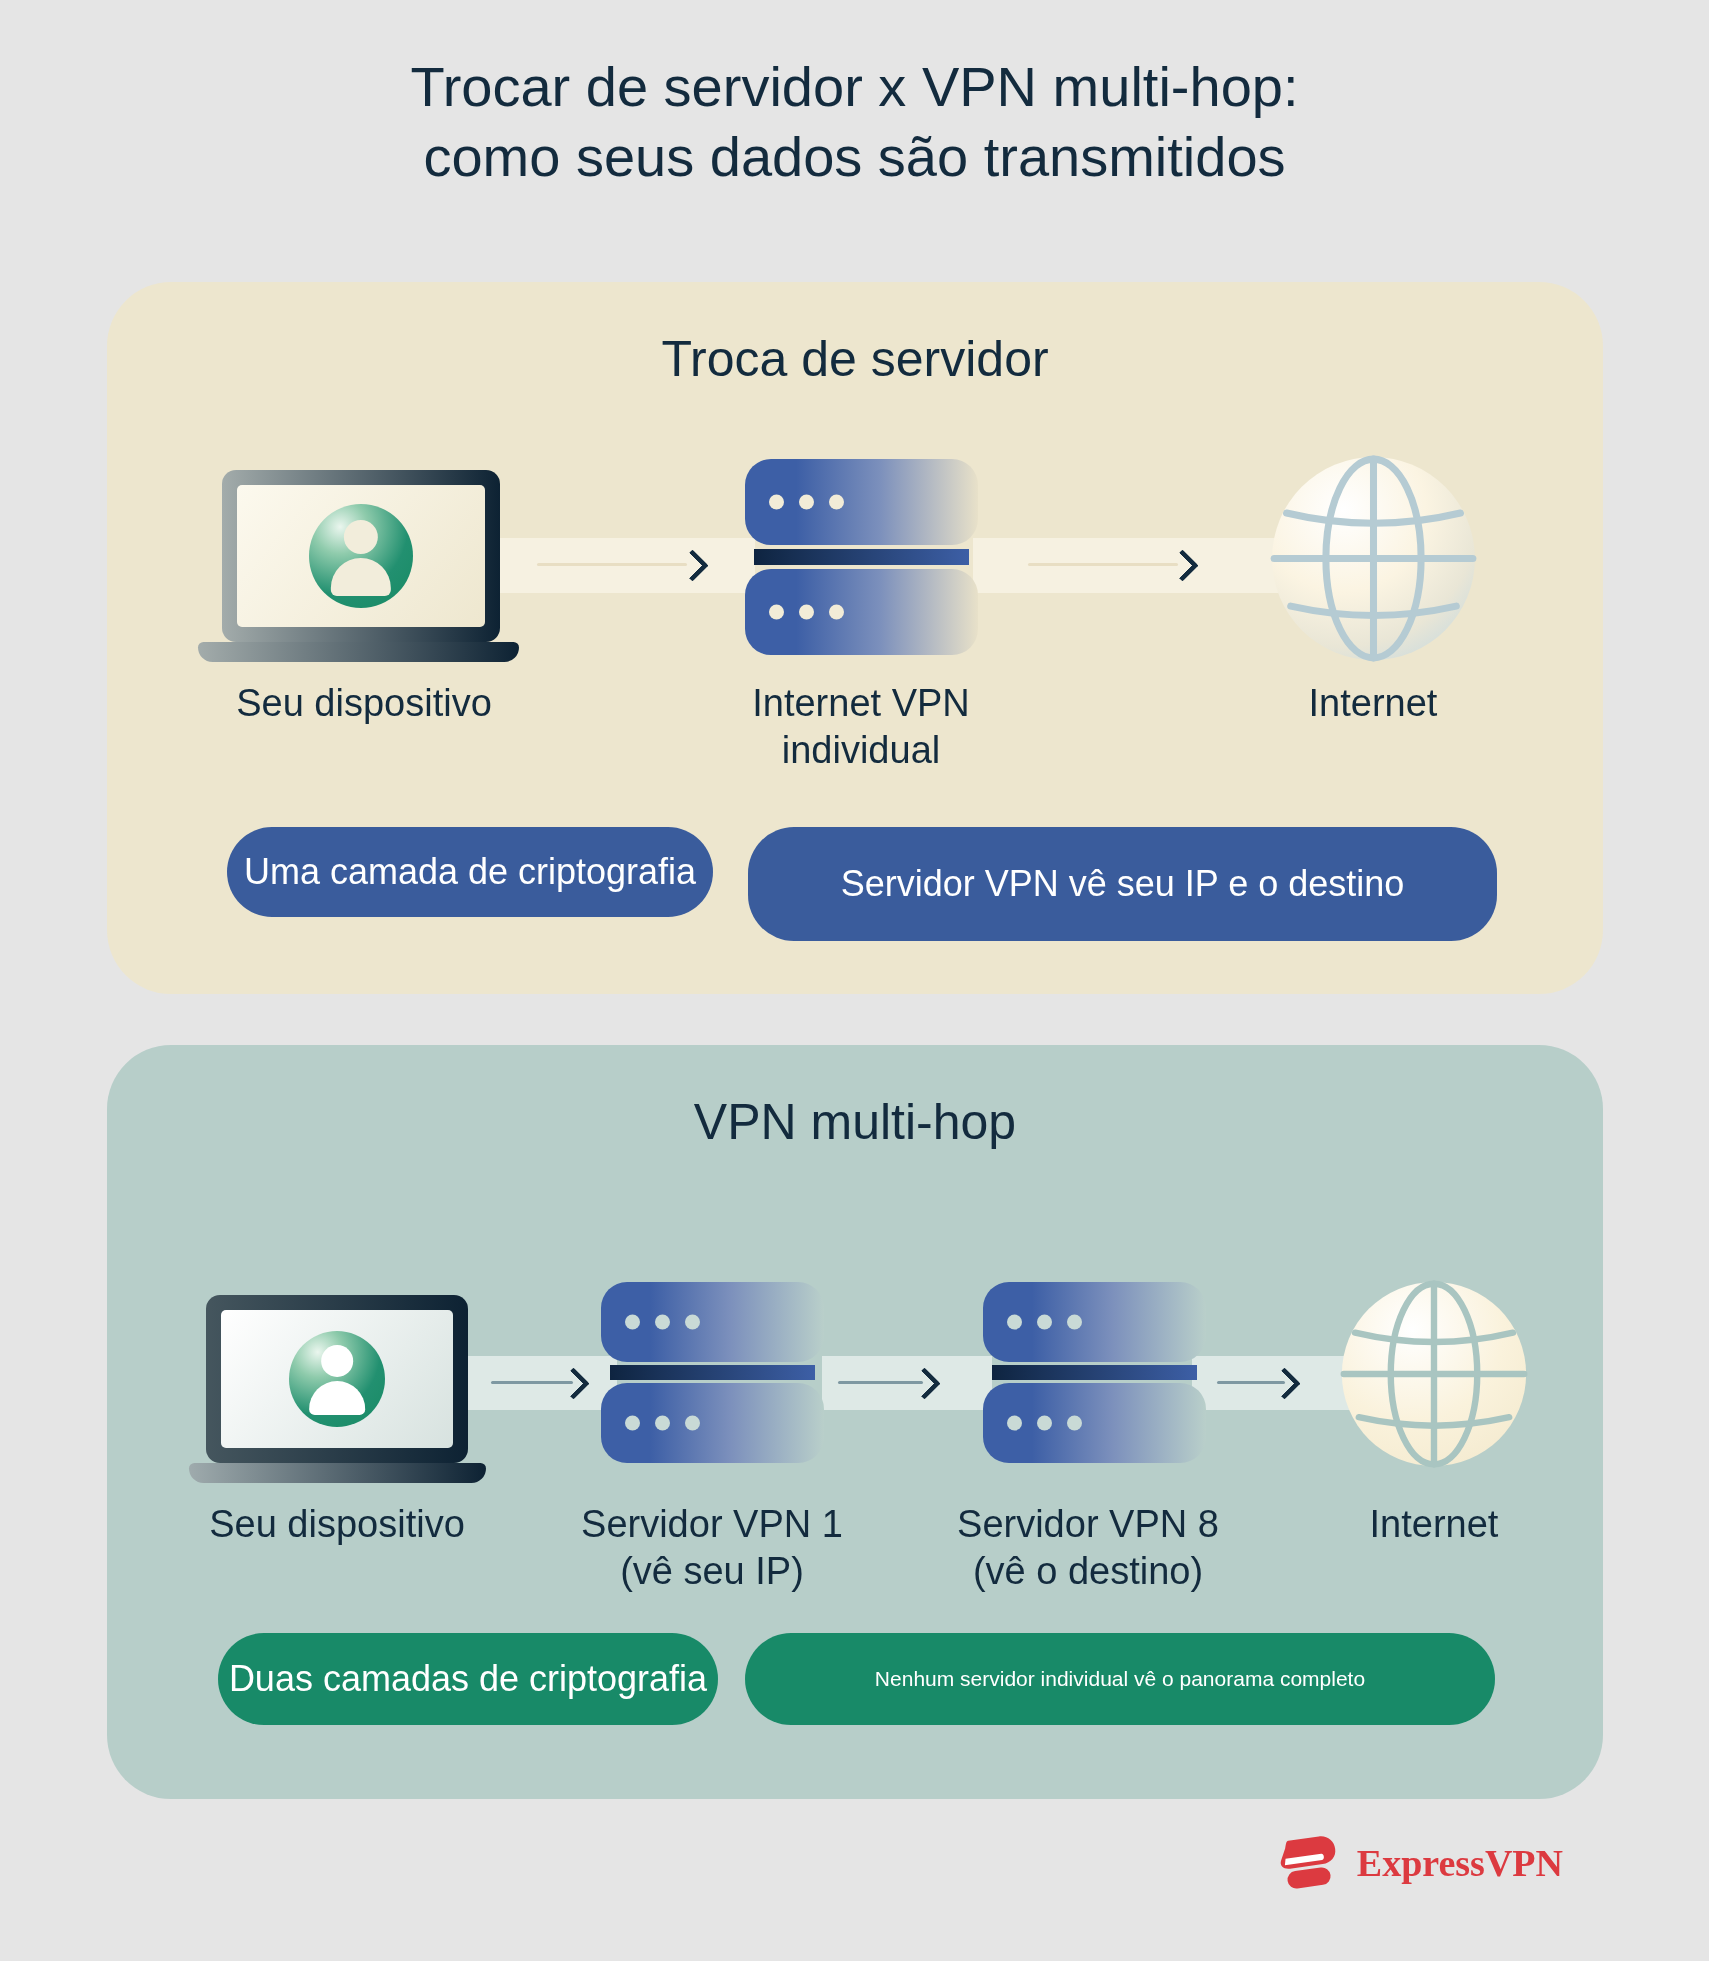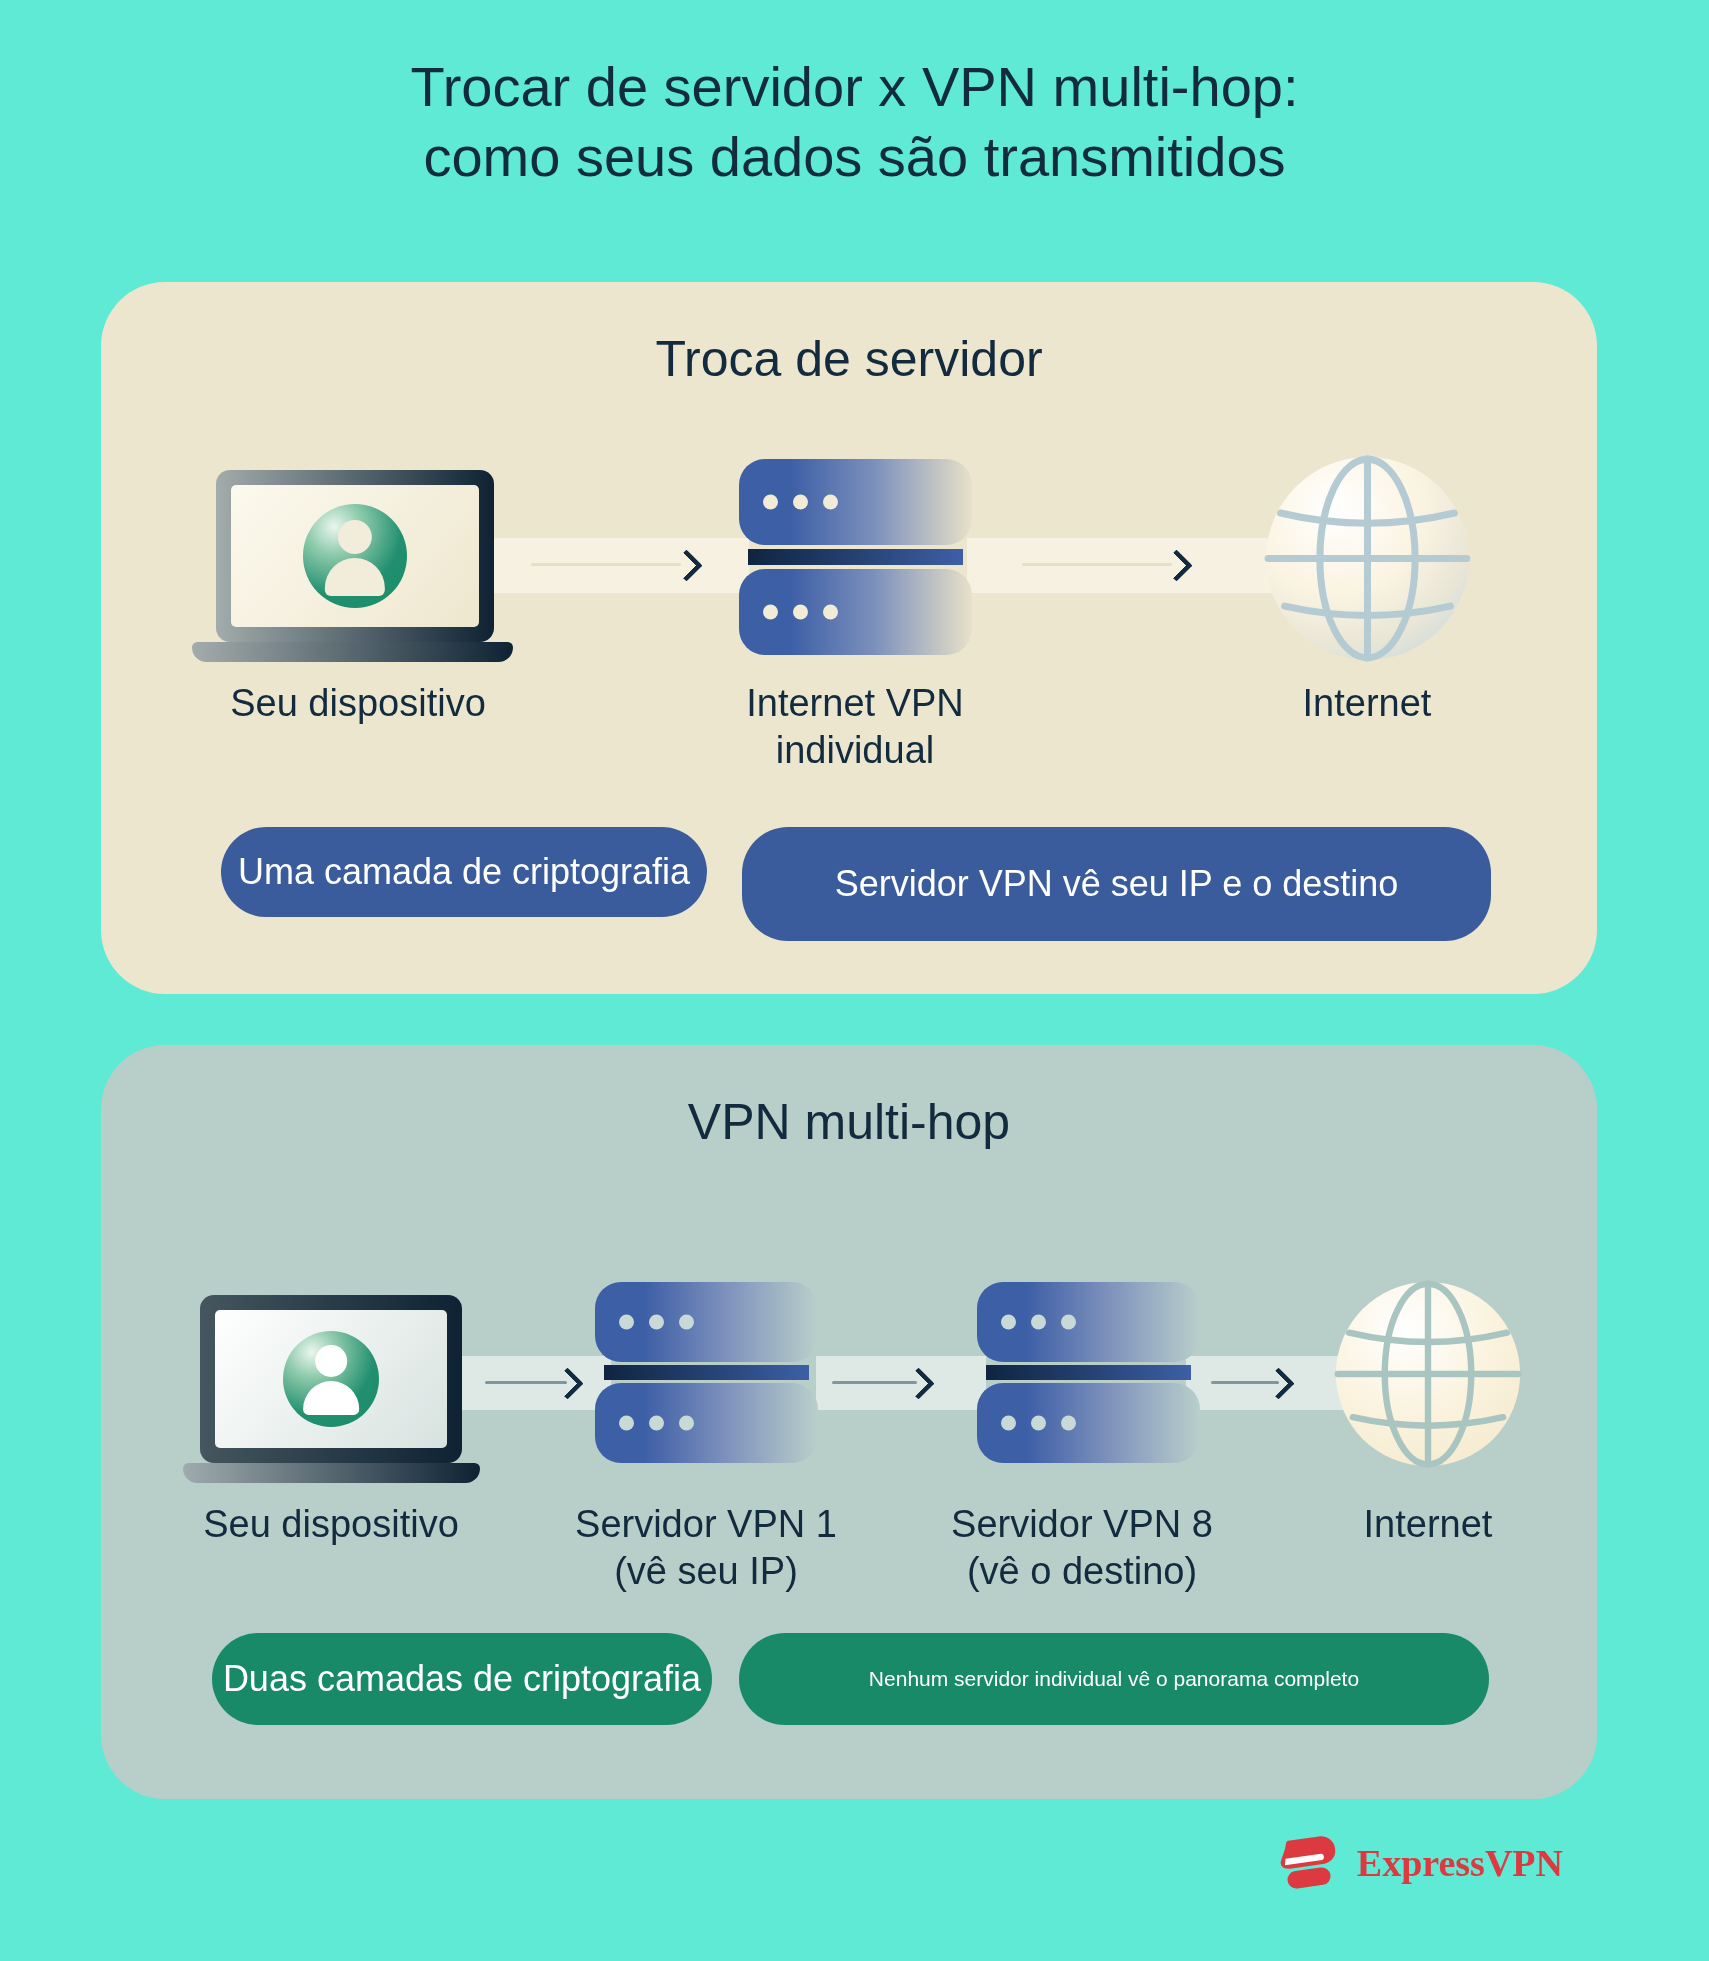--- a/index.html
+++ b/index.html
@@ -1,24 +1,24 @@
 <!DOCTYPE html>
 <html><head>
 <meta charset="utf-8">
 <style>
   html,body{margin:0;padding:0;background:#ffffff;}
-  .page{position:relative;width:1709px;height:1961px;background:#5eead4;
+  .page{position:relative;width:1709px;height:1961px;background:#e5e5e5;
         font-family:"Liberation Sans", sans-serif;color:#132B3E;overflow:hidden;}
 
   
   .main-title{position:absolute;top:52px;left:0;width:100%;text-align:center;
               font-size:56px;line-height:70px;font-weight:500;color:#132B3E;}
 
   
-  .panel{position:absolute;left:101px;width:1496px;border-radius:64px;}
+  .panel{position:absolute;left:107px;width:1496px;border-radius:64px;}
   .panel.beige{top:282px;height:712px;background:#EDE6CE;}
   .panel.teal{top:1045px;height:754px;background:#B7CEC9;}
   .panel-header{position:absolute;top:48px;left:0;width:100%;text-align:center;
                 font-size:50px;font-weight:500;color:#132B3E;}
 
   
   .band{position:absolute;height:55px;}
   .beige .band{background:#F6F1E1;}
   .teal  .band{background:#DEE9E6;height:54px;}
   .flow-line{position:absolute;height:3px;border-radius:2px;}

